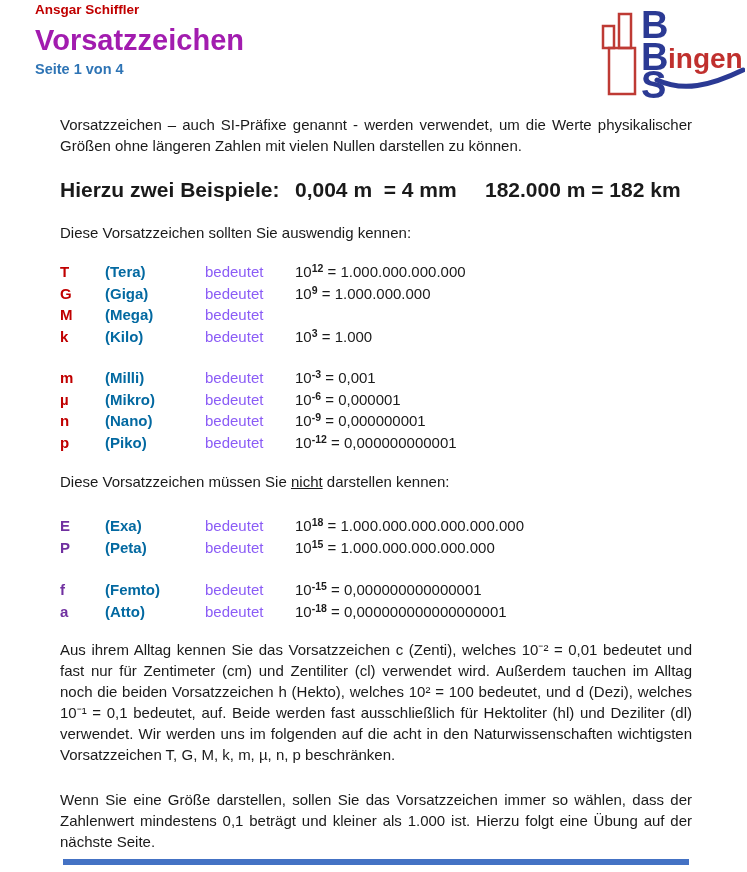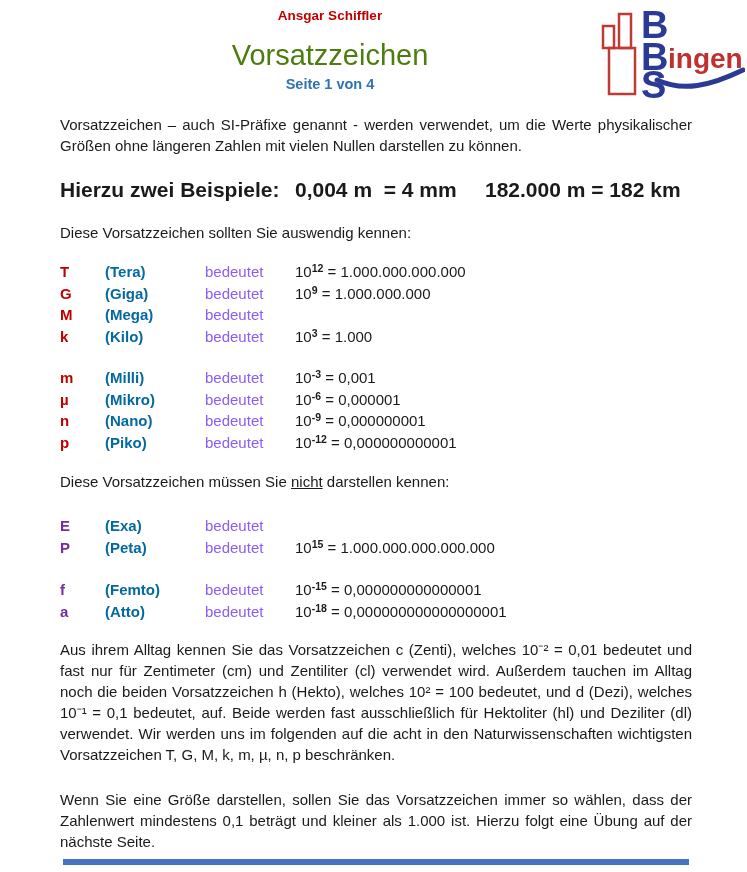--- a/index.html
+++ b/index.html
@@ -2,23 +2,23 @@
 <html><head>
 <meta charset="utf-8">
 <style>
   html,body{margin:0;padding:0;background:#fff;}
   .page{
     position:relative;width:747px;height:872px;background:#ffffff;
     font-family:"Liberation Sans", sans-serif;color:#1a1a1a;overflow:hidden;
   }
   
   .header{position:relative;height:84px;}
-  .header-text{width:590px;margin-left:35px;text-align:center;padding-top:8px;}
+  .header-text{width:590px;margin-left:35px;padding-top:2px;}
   .author{font-size:13.5px;font-weight:bold;color:#C00000;line-height:16px;}
-  .title{font-size:29px;font-weight:normal;color:#4d7c0f;line-height:34px;margin:14px 0 0 0;}
+  .title{font-size:29px;font-weight:bold;color:#a21caf;line-height:34px;margin:5px 0 0 0;}
   .pageinfo{font-size:14.5px;font-weight:bold;color:#2E74B5;line-height:19px;margin-top:3px;}
   .logo{position:absolute;top:4px;right:2px;width:150px;height:96px;}
   .logo text{font-family:"Liberation Sans", sans-serif;font-weight:bold;}
   
   .content{padding:0 55px 0 60px;}
   .para{font-size:15px;line-height:21px;margin:0;text-align:justify;}
   .intro{margin-top:30px;}
   .examples{position:relative;height:21px;margin-top:22px;font-size:21px;font-weight:bold;}
   .examples span{position:absolute;top:0;white-space:pre;}
   .ex-label{left:0;}
@@ -135,20 +135,21 @@
         </div>
       </div>
 
     <p class="heading heading2"><span>Diese Vorsatzzeichen müssen Sie </span><span class="u">nicht</span><span> darstellen kennen:</span></p>
 
     <div class="pgroup g-c">
         <div class="prow">
           <span class="sym" style="color: rgb(112, 48, 160);">E</span>
           <span class="pname">(Exa)</span>
           <span class="verb">bedeutet</span>
+          <span class="val"><span class="vbase">10</span><sup class="vexp">18</sup><span class="veq"> = 1.000.000.000.000.000.000</span></span>
         </div>
         <div class="prow">
           <span class="sym" style="color: rgb(112, 48, 160);">P</span>
           <span class="pname">(Peta)</span>
           <span class="verb">bedeutet</span>
           <span class="val"><span class="vbase">10</span><sup class="vexp">15</sup><span class="veq"> = 1.000.000.000.000.000</span></span>
         </div>
       </div>
     <div class="pgroup g-d">
         <div class="prow">

